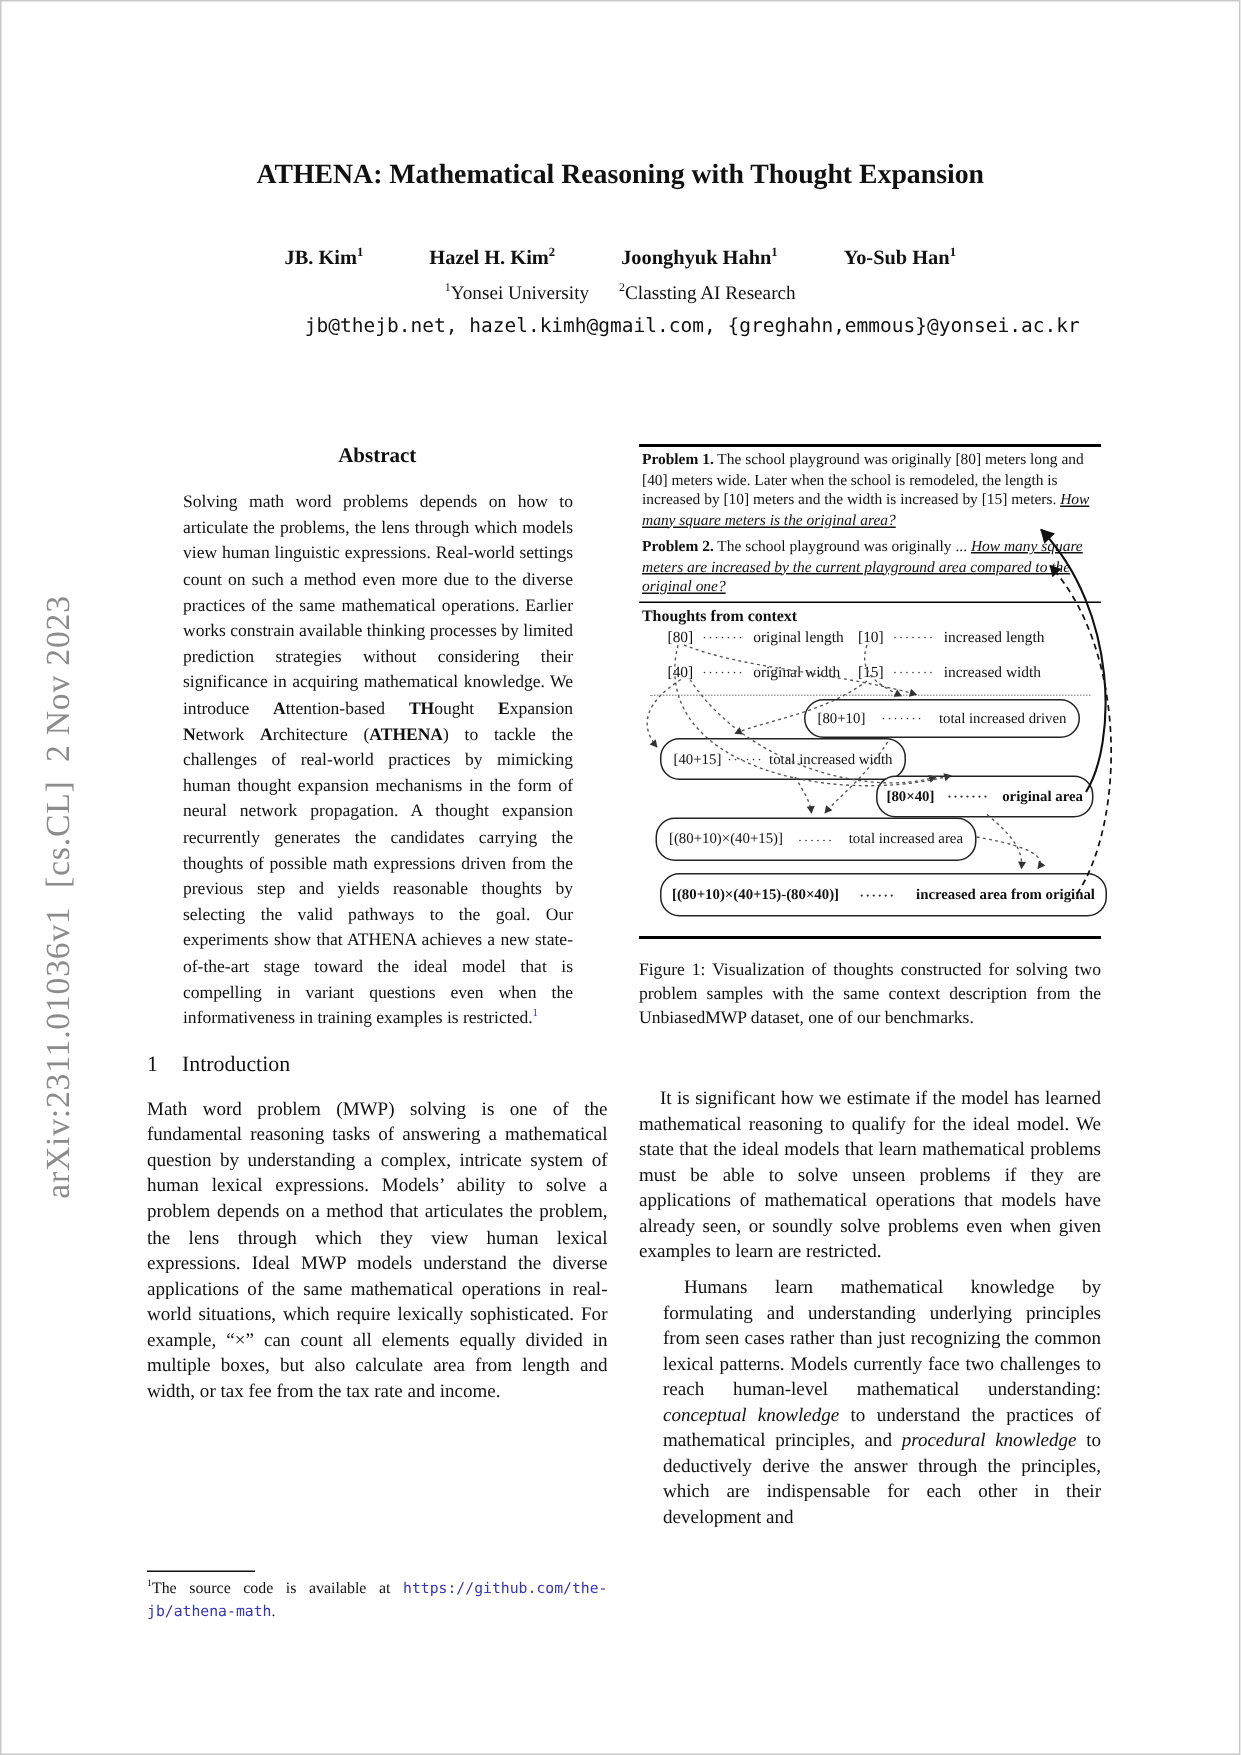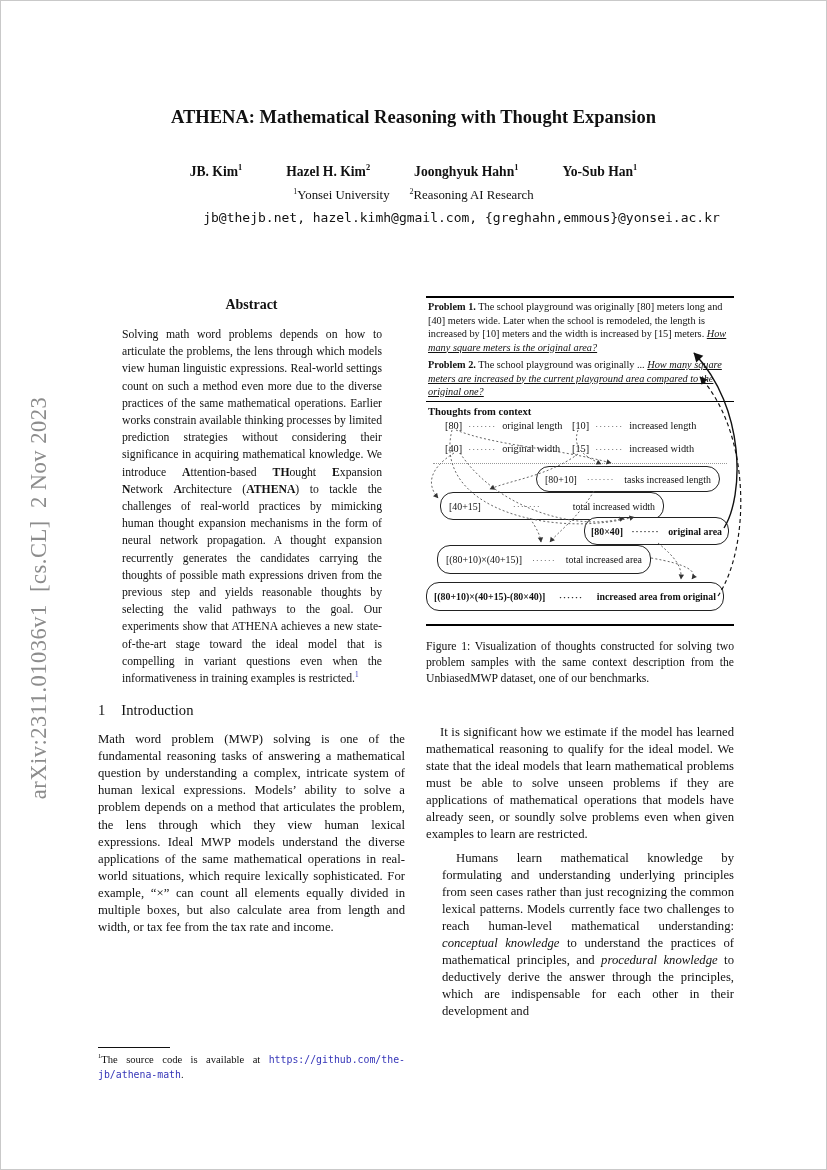--- a/index.html
+++ b/index.html
@@ -77,24 +77,24 @@
   .dotted-sep{position:absolute;top:59px;left:7px;width:294px;border-top:1.4px dotted #999;}
   .tbox{
     position:absolute;box-sizing:border-box;
     border:1.3px solid #222;border-radius:13px;
     display:flex;align-items:center;justify-content:space-between;
     padding:0 8px;font-size:9.9px;white-space:nowrap;overflow:hidden;
     background:#fff;
   }
   .tbox .tdots{flex:0 1 auto;margin:0 4px;overflow:hidden;}
   .b0{left:110px;top:62px;width:184px;height:26px;}
-  .b1{left:14px;top:88px;width:224px;height:28px;}
+  .b1{left:14px;top:88px;width:164px;height:28px;}
   .b2{left:158px;top:113px;width:145px;height:28px;font-weight:bold;padding:0 6px;}
   .b3{left:11px;top:141px;width:214px;height:29px;}
-  .b4{left:0;top:178px;width:298px;height:29px;font-weight:bold;padding:0 7px;}
+  .b4{left:14px;top:178px;width:298px;height:29px;font-weight:bold;padding:0 7px;}
   .arrows{position:absolute;top:0;left:0;overflow:visible;pointer-events:none;}
   .fig-caption{margin:13px 0 0 0;font-size:11.7px;line-height:16.2px;text-align:justify;}
   .right-par1{margin:36px 0 0 0;}
   .right-par2{margin:7px 0 0 16px;}
 </style>
 </head>
 <body>
 
 <div class="page">
 
@@ -104,21 +104,21 @@
 
   <div class="authors">
     <span><span>JB. Kim</span><sup>1</sup></span>
     <span><span>Hazel H. Kim</span><sup>2</sup></span>
     <span><span>Joonghyuk Hahn</span><sup>1</sup></span>
     <span><span>Yo-Sub Han</span><sup>1</sup></span>
   </div>
 
   <div class="affils">
     <span><sup>1</sup><span>Yonsei University</span></span>
-    <span><sup>2</sup><span>Reasoning AI Research</span></span>
+    <span><sup>2</sup><span>Classting AI Research</span></span>
   </div>
 
   <div class="emails">jb@thejb.net, hazel.kimh@gmail.com, {greghahn,emmous}@yonsei.ac.kr</div>
 
   <div class="col-left">
     <h2 class="abstract-heading">Abstract</h2>
     <p class="abstract-body"><span>Solving math word problems depends on how to articulate the problems, the lens through which models view human linguistic expressions. Real-world settings count on such a method even more due to the diverse practices of the same mathematical operations. Earlier works constrain available thinking processes by limited prediction strategies without considering their significance in acquiring mathematical knowledge. We introduce </span><span style="font-weight: bold;">A</span><span>ttention-based </span><span style="font-weight: bold;">TH</span><span>ought </span><span style="font-weight: bold;">E</span><span>xpansion </span><span style="font-weight: bold;">N</span><span>etwork </span><span style="font-weight: bold;">A</span><span>rchitecture (</span><span style="font-weight: bold;">ATHENA</span><span>) to tackle the challenges of real-world practices by mimicking human thought expansion mechanisms in the form of neural network propagation. A thought expansion recurrently generates the candidates carrying the thoughts of possible math expressions driven from the previous step and yields reasonable thoughts by selecting the valid pathways to the goal. Our experiments show that ATHENA achieves a new state-of-the-art stage toward the ideal model that is compelling in variant questions even when the informativeness in training examples is restricted.</span><sup class="link">1</sup></p>
 
     <h3 class="section-heading">
       <span class="secnum">1</span><span>Introduction</span>
@@ -149,21 +149,21 @@
         <span class="ctx-cell c00"><span>[80]</span><span class="ctx-dots">·······</span><span>original length</span></span>
         <span class="ctx-cell c01"><span>[10]</span><span class="ctx-dots">·······</span><span>increased length</span></span>
         <span class="ctx-cell c10"><span>[40]</span><span class="ctx-dots">·······</span><span>original width</span></span>
         <span class="ctx-cell c11"><span>[15]</span><span class="ctx-dots">·······</span><span>increased width</span></span>
 
         <div class="dotted-sep"></div>
 
         <div class="tbox b0">
             <span>[80+10]</span>
             <span class="tdots">·······</span>
-            <span>tasks increased length</span>
+            <span>total increased driven</span>
           </div>
         <div class="tbox b1">
             <span>[40+15]</span>
             <span class="tdots">·······</span>
             <span>total increased width</span>
           </div>
         <div class="tbox b2">
             <span>[80×40]</span>
             <span class="tdots">·······</span>
             <span>original area</span>

